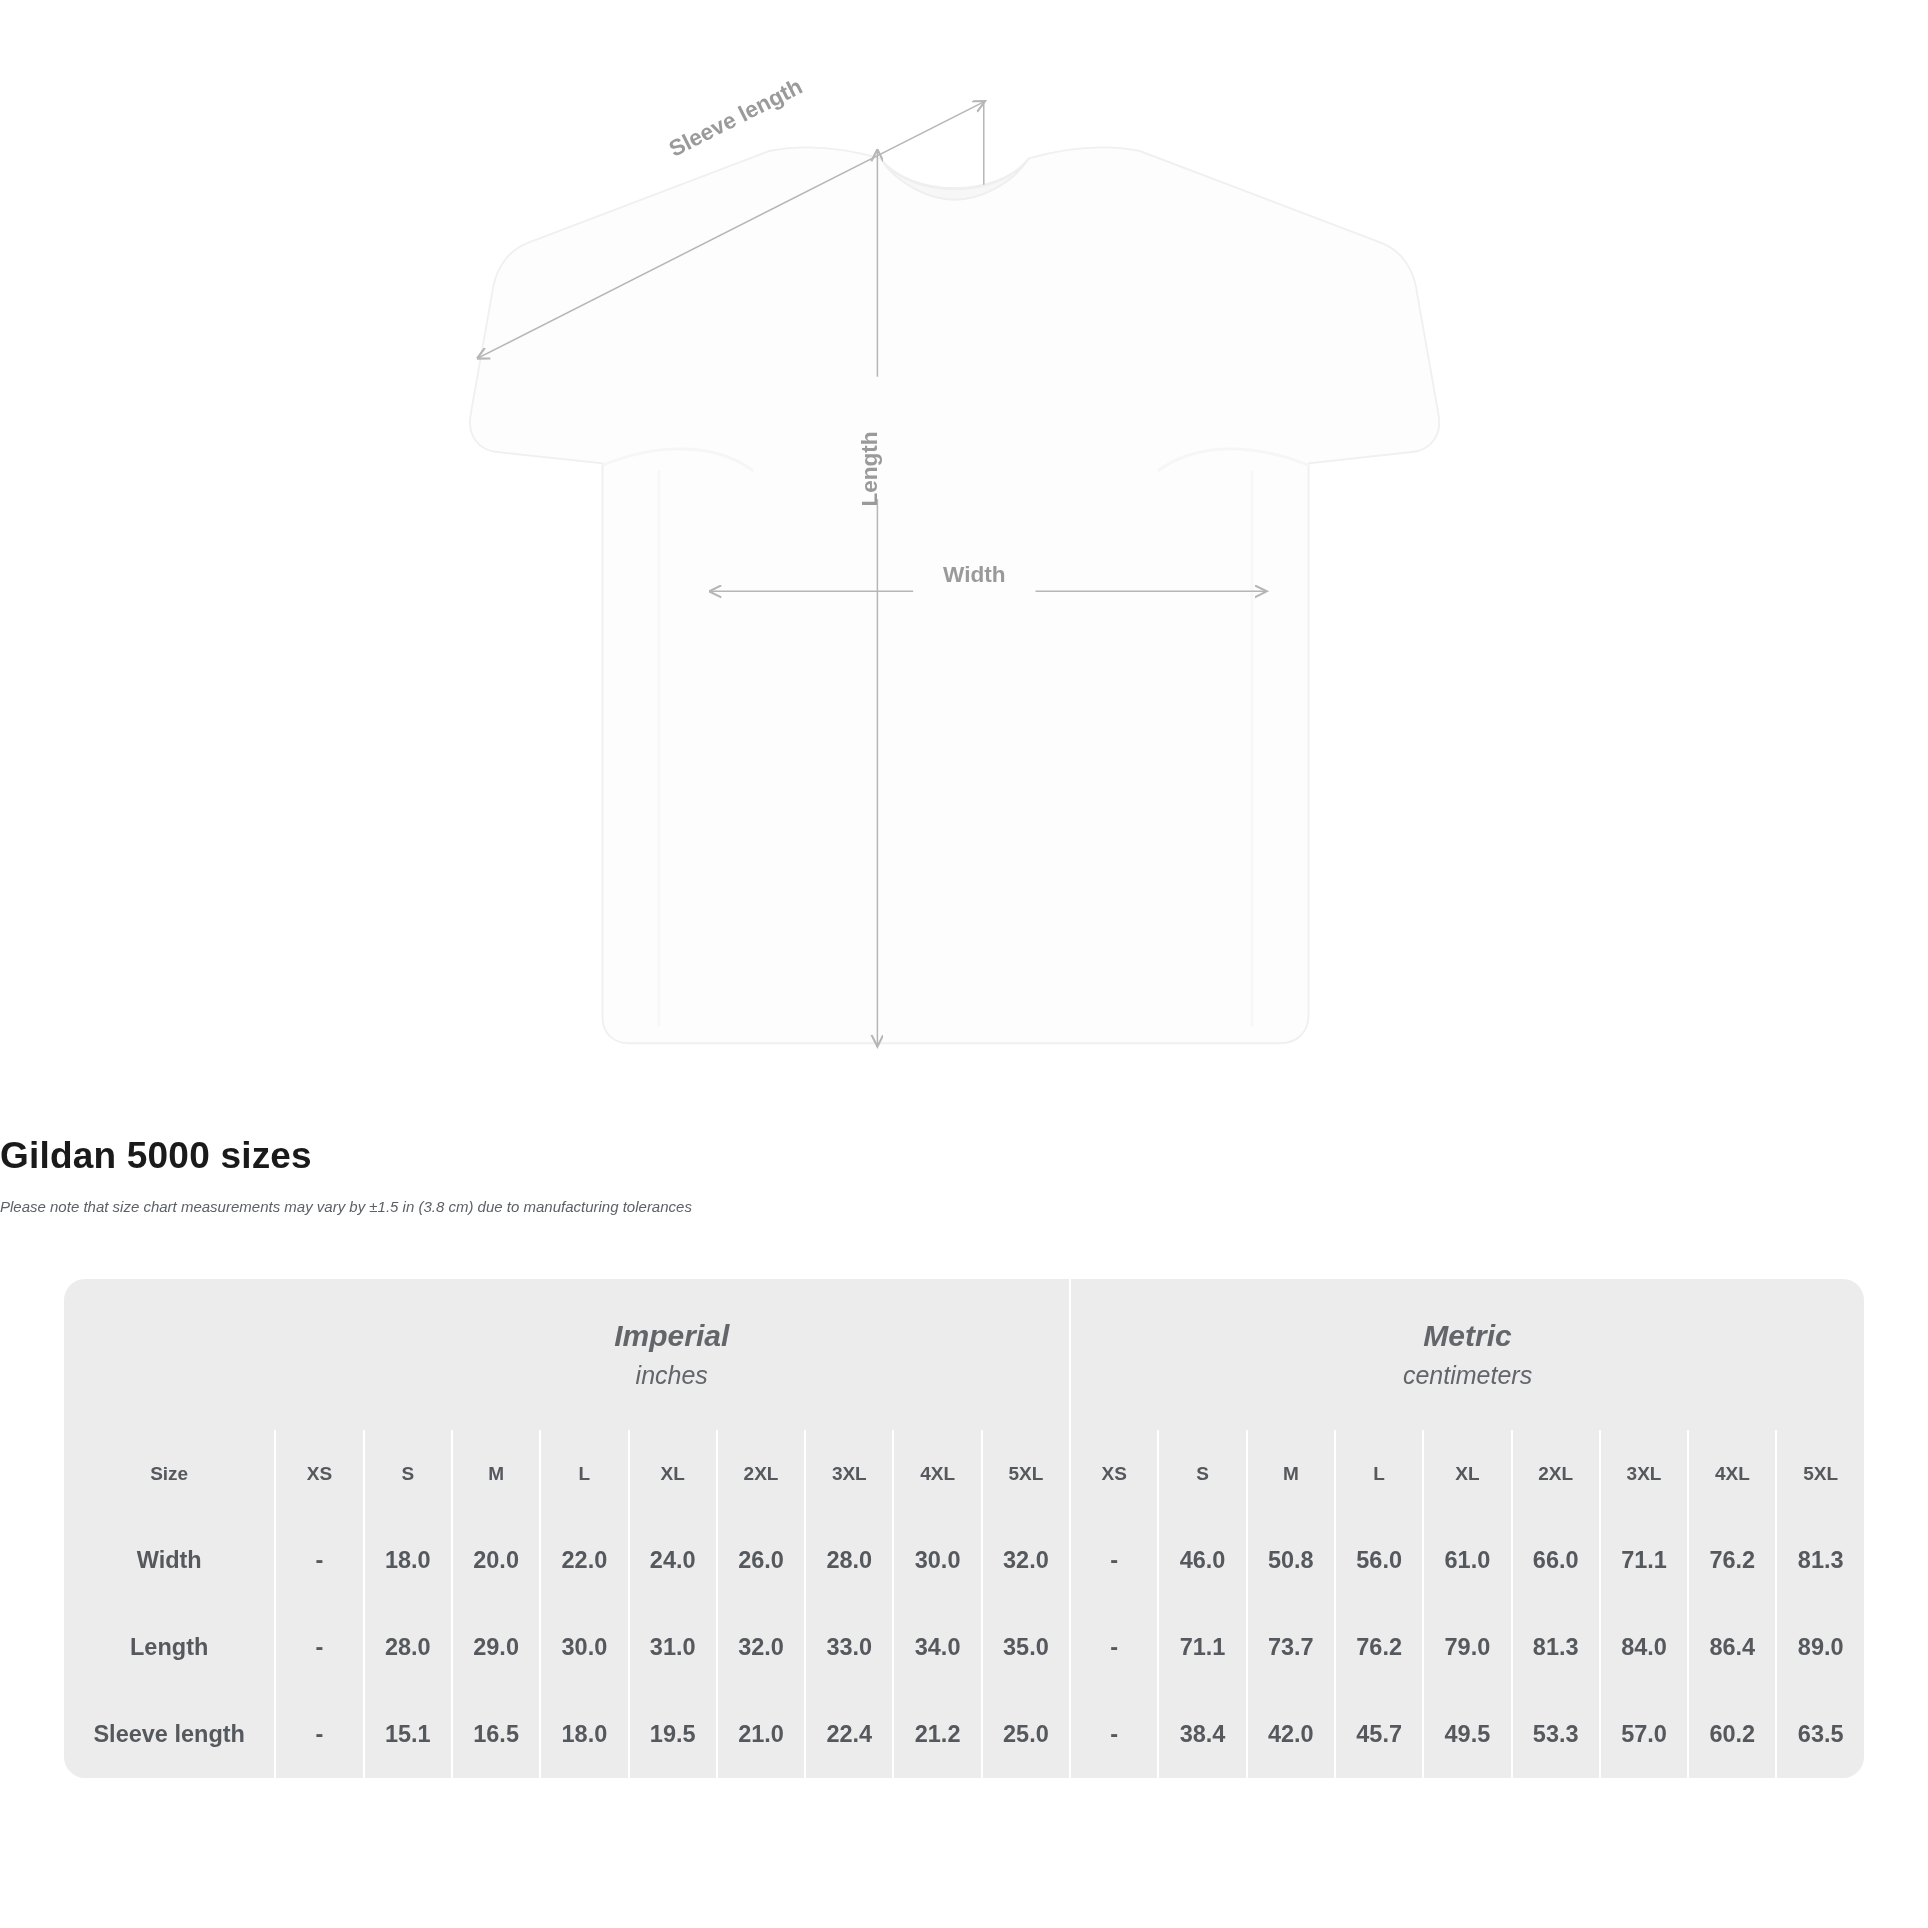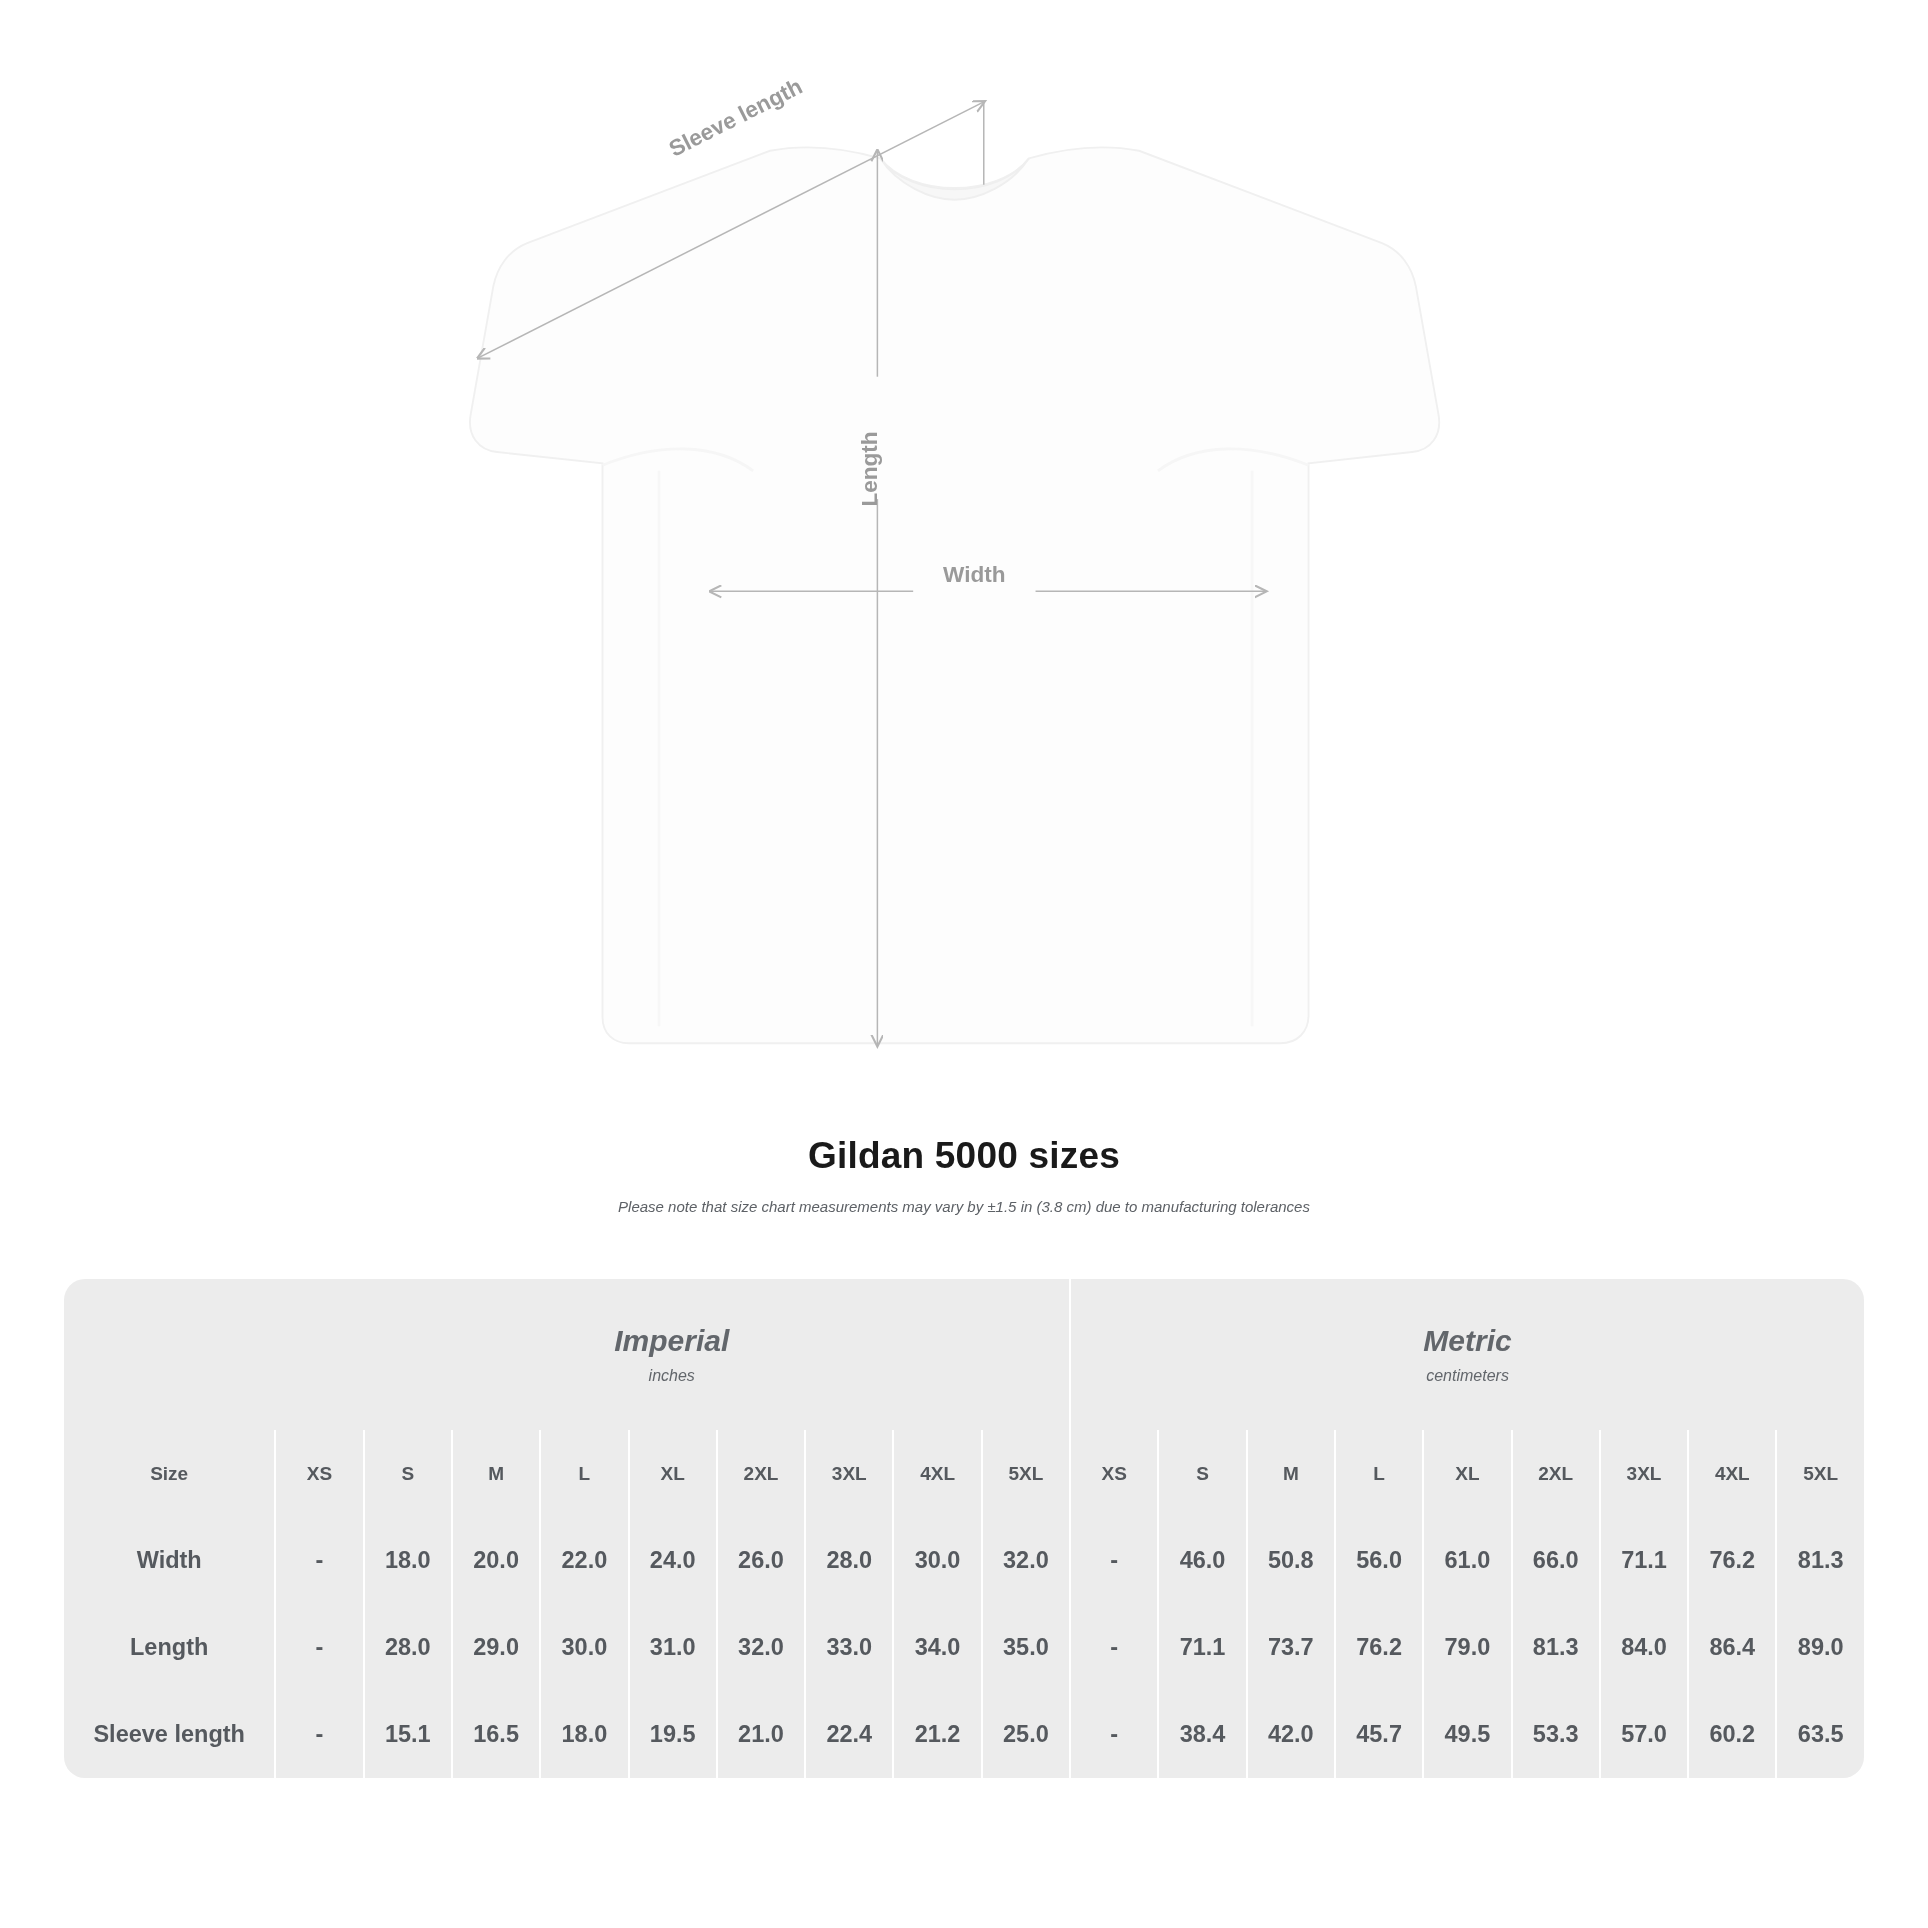--- a/index.html
+++ b/index.html
@@ -28,21 +28,20 @@
   .illustration svg {
     display: block;
   }
 
   
   .title-block {
     position: absolute;
     left: 0;
     top: 1135px;
     width: 1928px;
-    text-align: center;
   }
   .chart-title {
     font-size: 37px;
     font-weight: bold;
     color: #1a1a1a;
     letter-spacing: 0.2px;
     margin: 0;
   }
   .chart-note {
     margin-top: 21px;
@@ -83,21 +82,21 @@
     height: 151px;
   }
   .unit-name {
     font-size: 30px;
     font-style: italic;
     font-weight: bold;
     color: #62666b;
   }
   .unit-sub {
     margin-top: 8.5px;
-    font-size: 16px;
+    font-size: 25px;
     font-style: italic;
     font-weight: normal;
     color: #62666b;
   }
 
   .sizes-row th {
     height: 87px;
     font-size: 19px;
     color: #4f5358;
   }

